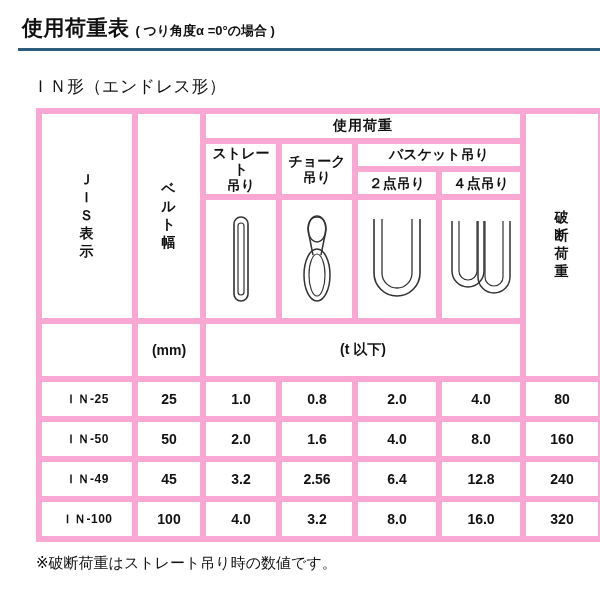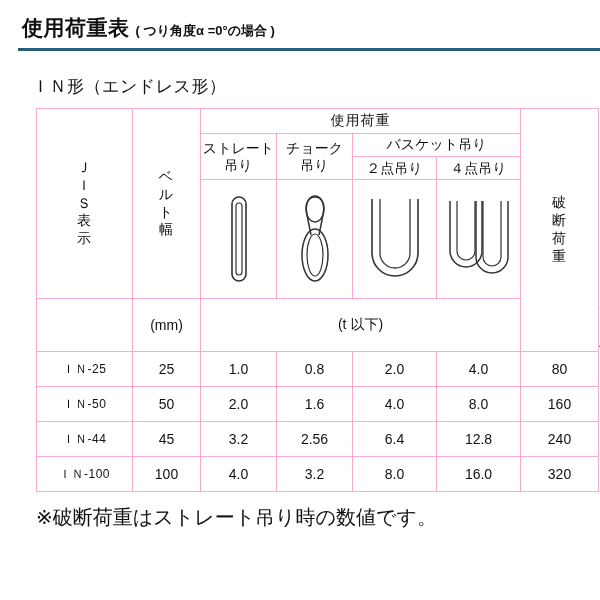--- a/index.html
+++ b/index.html
@@ -52,24 +52,24 @@
   
   table.load-table {
     margin-top: 10px;
     margin-left: 18px;
     border-collapse: collapse;
     width: 548px;
     table-layout: fixed;
   }
   table.load-table td,
   table.load-table th {
-    border: 1px solid #f9a8d4;
+    border: 6px solid #f9a8d4;
     text-align: center;
     vertical-align: middle;
-    font-weight: normal;
+    font-weight: bold;
     font-size: 14px;
     padding: 0;
   }
   .c-jis    { width: 96px; }
   .c-width  { width: 68px; }
   .c-str    { width: 76px; }
   .c-choke  { width: 76px; }
   .c-b2     { width: 84px; }
   .c-b4     { width: 84px; }
   .c-break  { width: 78px; }
@@ -114,21 +114,21 @@
   
   .pic {
     display: flex;
     align-items: center;
     justify-content: center;
     height: 118px;
   }
   .footnote {
     margin-top: 12px;
     margin-left: 18px;
-    font-size: 20px;
+    font-size: 15px;
   }
 </style>
 </head>
 <body>
 
 <div class="page">
 
   <div class="header">
     <div class="header-title">使用荷重表</div>
     <div class="header-note">( つり角度α =0°の場合 )</div>
@@ -248,21 +248,21 @@
       <tr class="data-row">
         <td class="jis-cell">ＩＮ-50</td>
         <td>50</td>
         <td>2.0</td>
         <td>1.6</td>
         <td>4.0</td>
         <td>8.0</td>
         <td>160</td>
       </tr>
       <tr class="data-row">
-        <td class="jis-cell">ＩＮ-44</td>
+        <td class="jis-cell">ＩＮ-49</td>
         <td>45</td>
         <td>3.2</td>
         <td>2.56</td>
         <td>6.4</td>
         <td>12.8</td>
         <td>240</td>
       </tr>
       <tr class="data-row">
         <td class="jis-cell">ＩＮ-100</td>
         <td>100</td>

